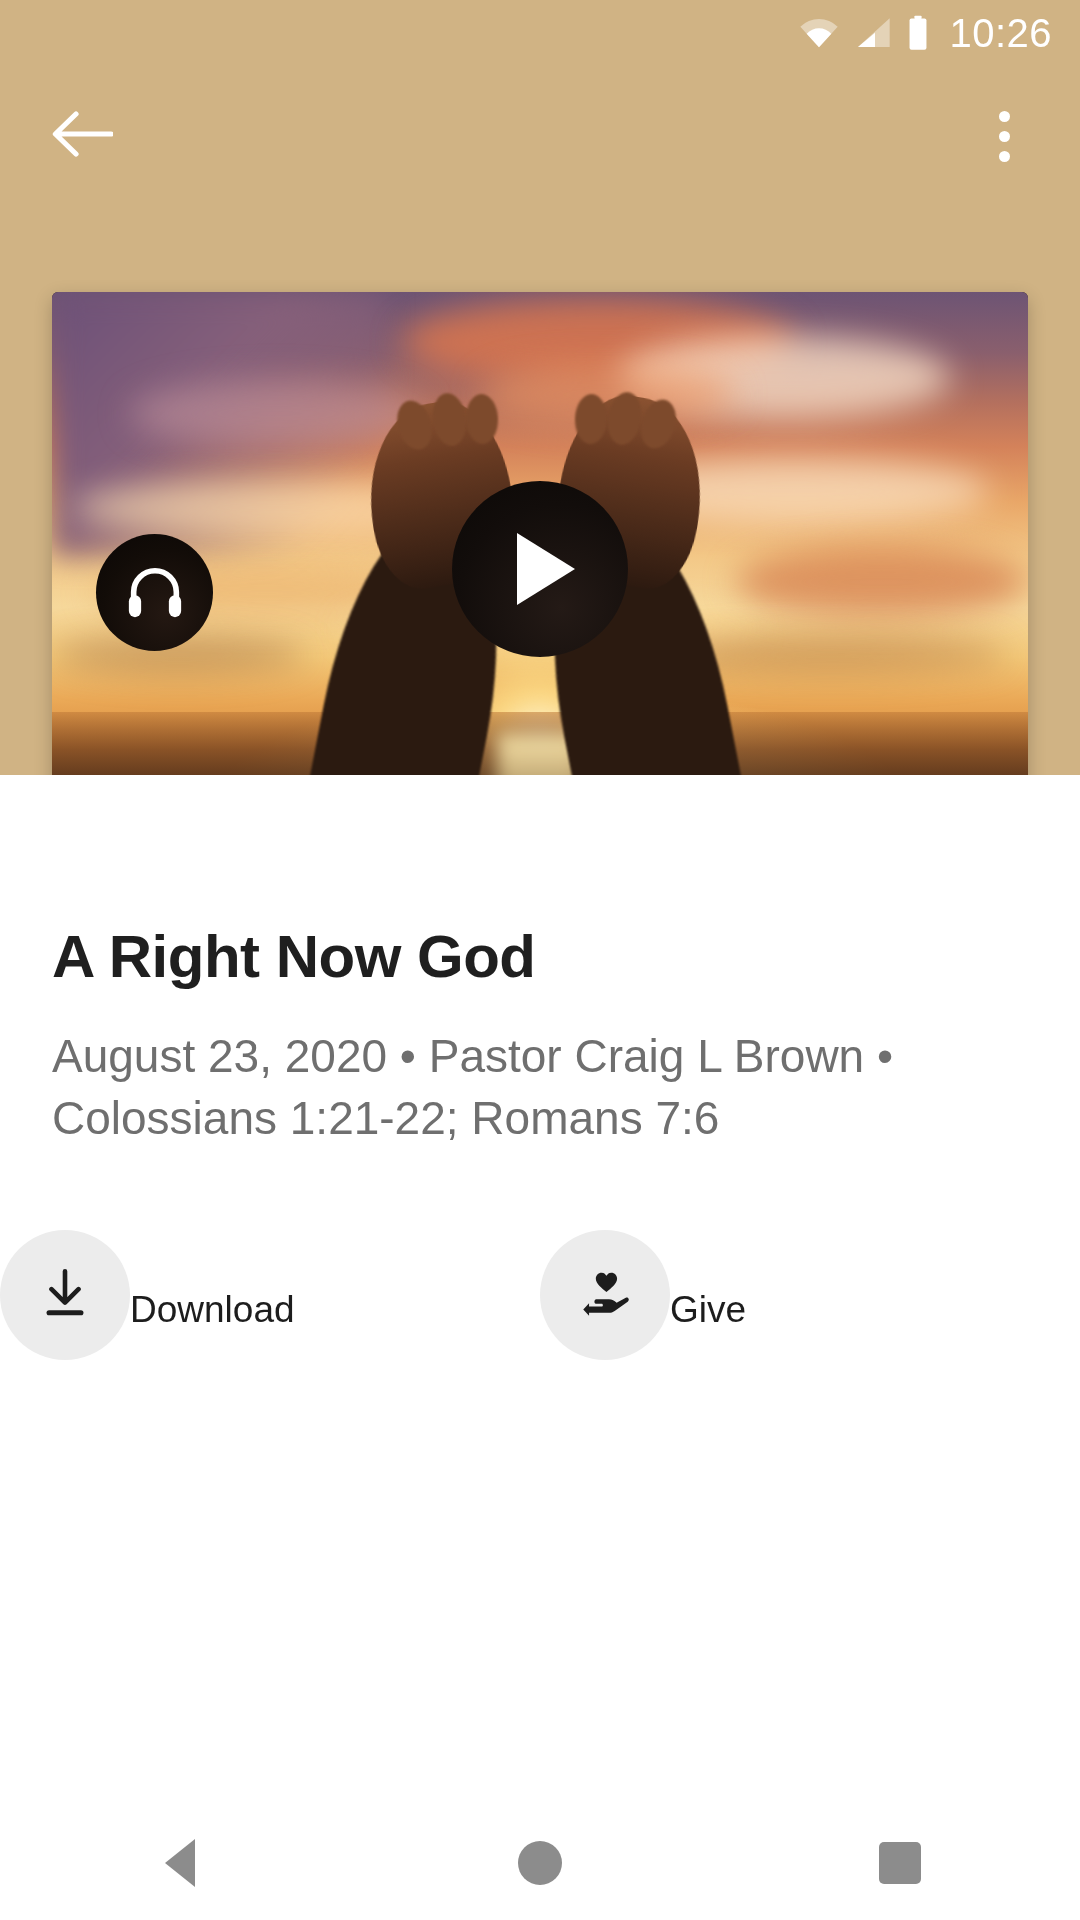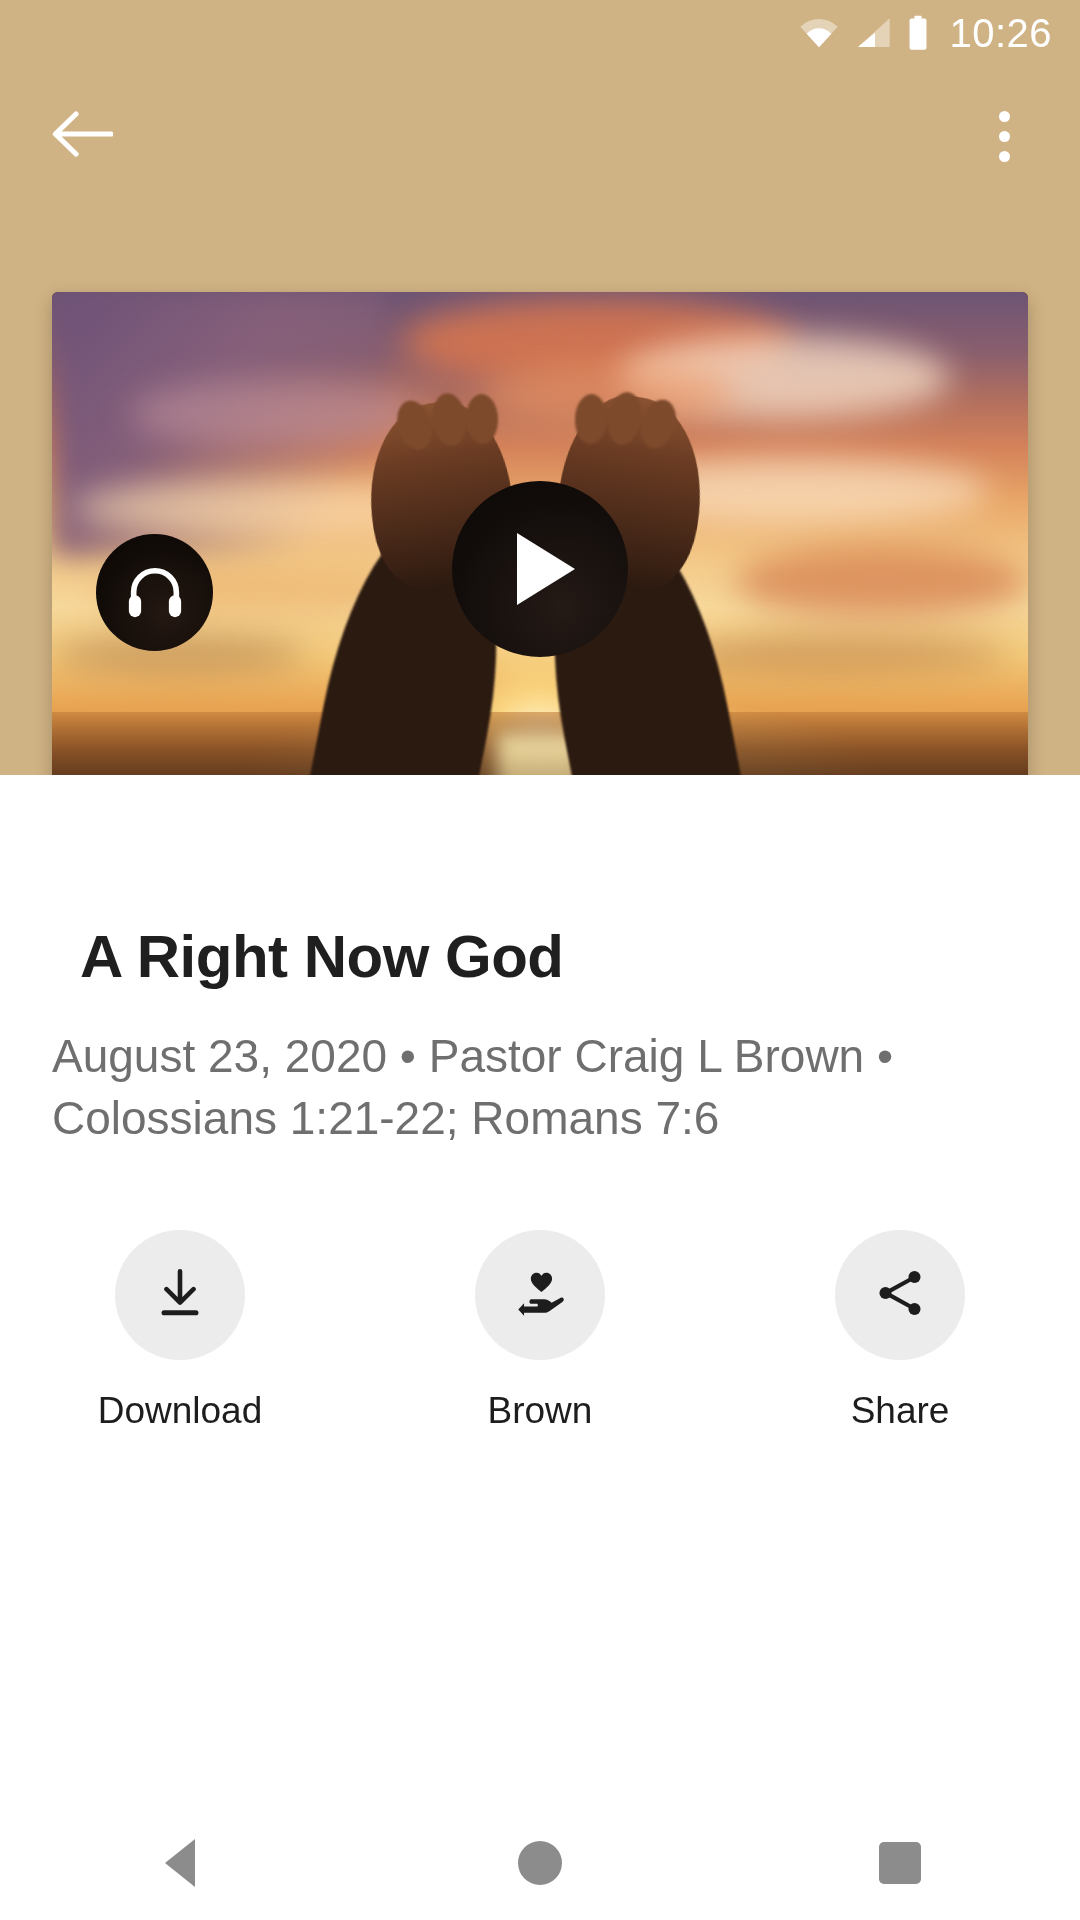--- a/index.html
+++ b/index.html
@@ -188,35 +188,34 @@
   
   .sheet {
     position:absolute; left:0; top:775px; width:1080px; height:1145px;
     background:#ffffff;
   }
   .title {
     position:absolute; left:52px; top:150px; width:960px;
     font-size:60px; font-weight:700; color:#1f1f1f;
     letter-spacing:-0.5px; line-height:1.05;
     font-stretch:condensed;
-    margin-left:28px;
   }
   .meta {
     position:absolute; left:52px; top:250px; width:920px;
     font-size:46px; font-weight:400; color:#6f6f6f;
     line-height:1.35;
   }
 
   
   .actions {
     position:absolute; left:0; top:455px; width:1080px;
     display:flex; align-items:flex-start;
   }
   .action {
-    flex:1 1 0; display:flex; flex-direction:column;
+    flex:1 1 0; display:flex; 
     align-items:center; cursor:pointer;
   }
   .action-circle {
     width:130px; height:130px; border-radius:50%;
     background:#ececec;
     display:flex; align-items:center; justify-content:center;
   }
   .action-label {
     margin-top:30px; font-size:37px; color:#1d1d1d;
     font-weight:400; white-space:nowrap;
@@ -357,36 +356,23 @@
               <path d="M14.6 3.6 C13.5 3.6 12.9 4.4 12.6 4.9 C12.3 4.4 11.7 3.6 10.6 3.6
                        C9.2 3.6 8.2 4.7 8.2 6.1 C8.2 8.1 10.6 9.9 12.6 11.6
                        C14.6 9.9 17.0 8.1 17.0 6.1 C17.0 4.7 16.0 3.6 14.6 3.6 Z" fill="#1d1d1d"></path>
               <path d="M3.0 18.8 L5.4 16.2 L5.4 17.6 L10.6 17.6 C11.3 17.6 11.3 16.4 10.6 16.4
                        L8.2 16.4 C7.4 16.4 7.4 14.6 8.4 14.6 L13.6 14.6 C15.0 14.6 15.8 15.2 16.8 16.0
                        L20.6 14.0 C21.6 13.5 22.4 14.9 21.4 15.6 L16.0 19.4 C15.2 19.9 14.6 20.2 13.6 20.2
                        L5.4 20.2 L5.4 21.4 Z" fill="#1d1d1d"></path>
             </svg>
           </span>
         </div>
-        <div class="action-label">Brown</div>
+        <div class="action-label">Give</div>
       </div>
 
-      <div class="action">
-        <div class="action-circle">
-          <span>
-            <svg width="58" height="58" viewBox="0 0 24 24">
-              <circle cx="18.0" cy="5.4" r="2.5" fill="#1d1d1d"></circle>
-              <circle cx="6.0" cy="12.0" r="2.5" fill="#1d1d1d"></circle>
-              <circle cx="18.0" cy="18.6" r="2.5" fill="#1d1d1d"></circle>
-              <path d="M15.9 6.6 L8.1 10.9 M8.1 13.1 L15.9 17.4" stroke="#1d1d1d" stroke-width="1.7" stroke-linecap="round"></path>
-            </svg>
-          </span>
-        </div>
-        <div class="action-label">Share</div>
-      </div>
 
     </div>
   </div>
 
   <div class="nav-bar">
     <div class="nav-btn">
       <span class="nav-back"></span>
     </div>
     <div class="nav-btn">
       <span class="nav-home"></span>

